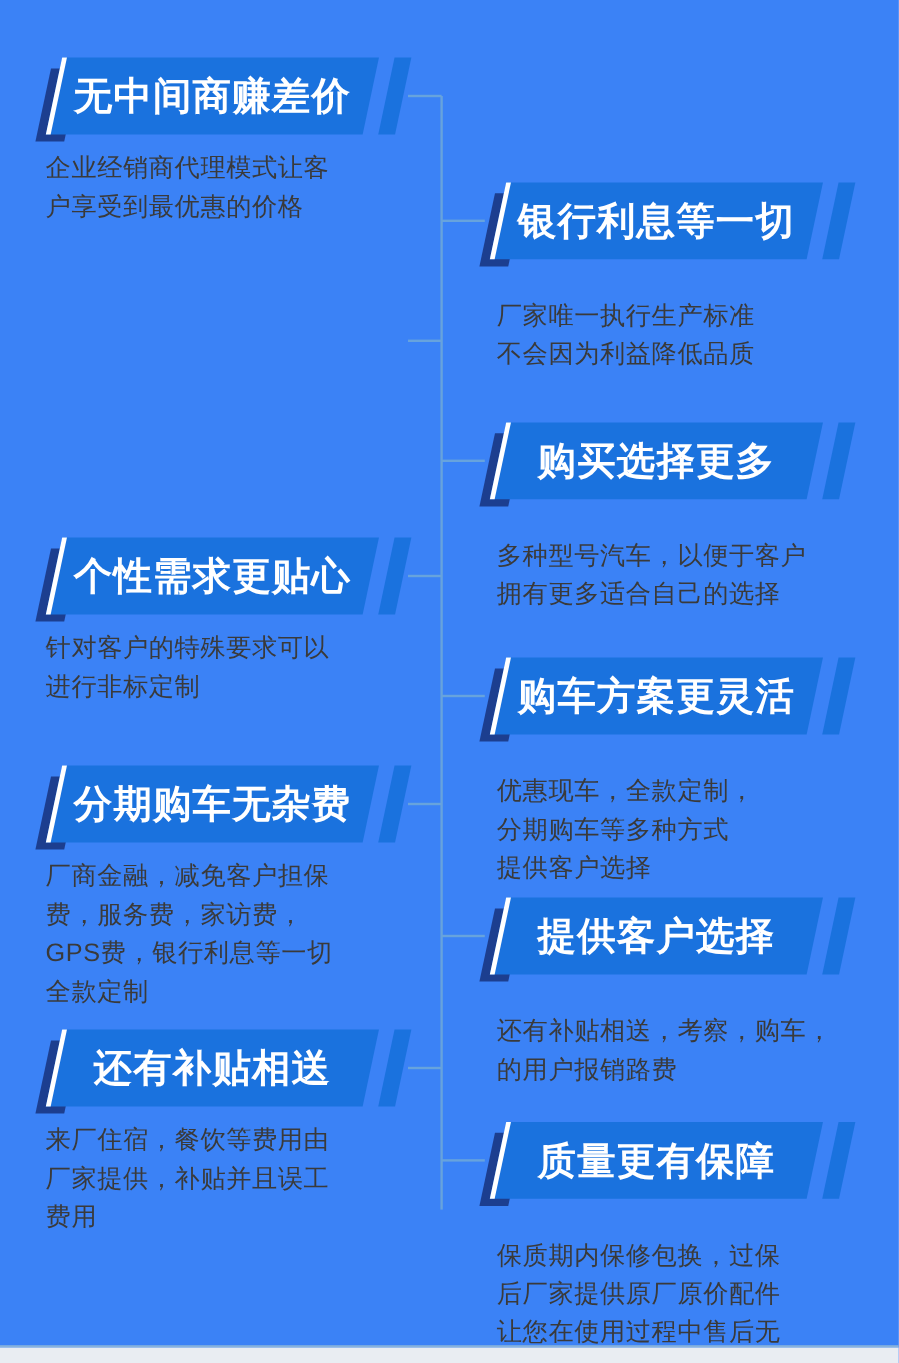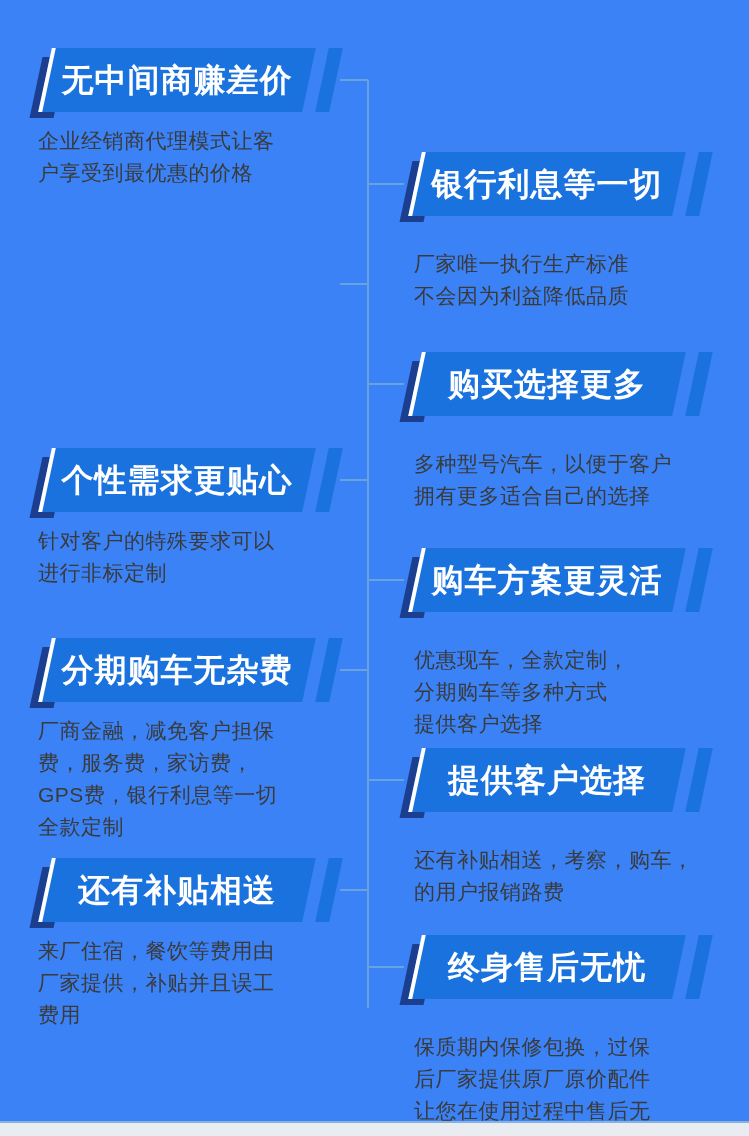--- a/index.html
+++ b/index.html
@@ -209,21 +209,21 @@
     <p class="body-text">来厂住宿，餐饮等费用由
 厂家提供，补贴并且误工
 费用</p>
   </section>
 
   <section class="item right" style="top:935px">
     <div class="banner">
       <span class="accent"></span>
       <span class="main"></span>
       <span class="sliver"></span>
-      <h2 class="label">终身售后无忧</h2>
+      <h2 class="label">质量更有保障</h2>
     </div>
     <p class="body-text">保质期内保修包换，过保
 后厂家提供原厂原价配件
 让您在使用过程中售后无
 忧</p>
   </section>
 
   <div class="footer-line"></div>
   <div class="footer-area"></div>
 

